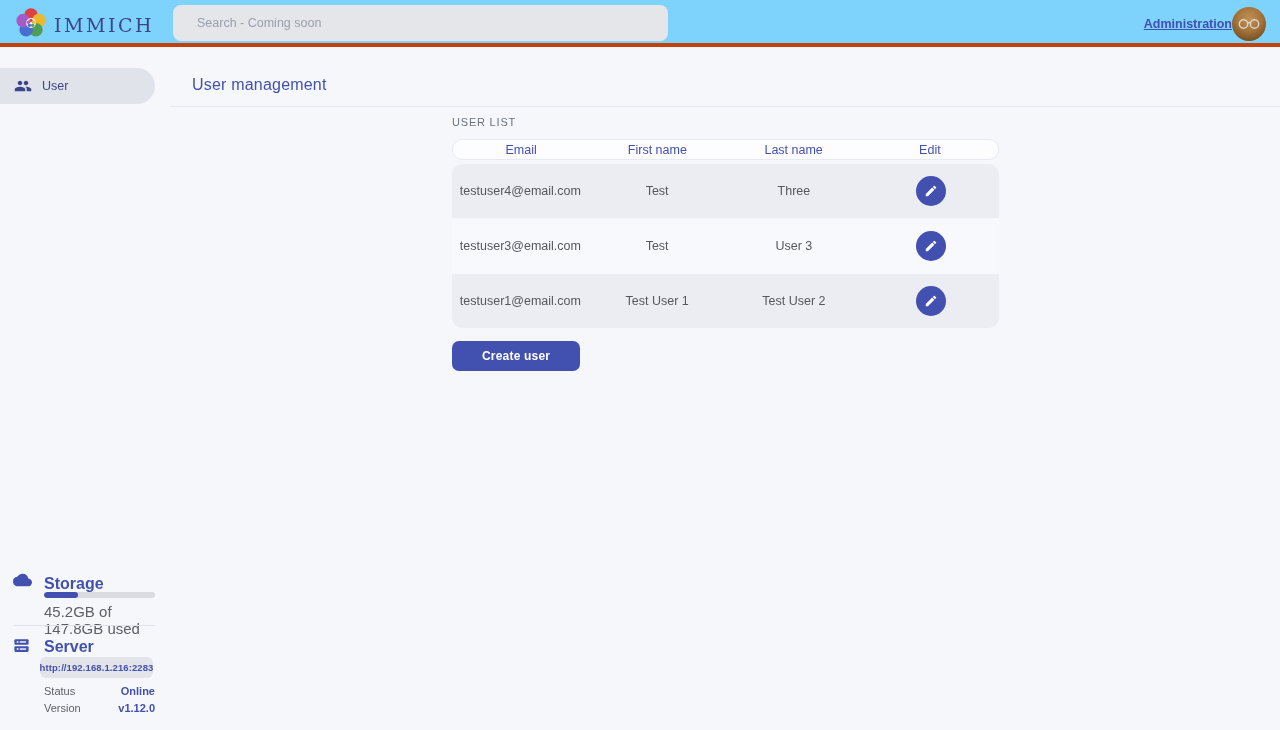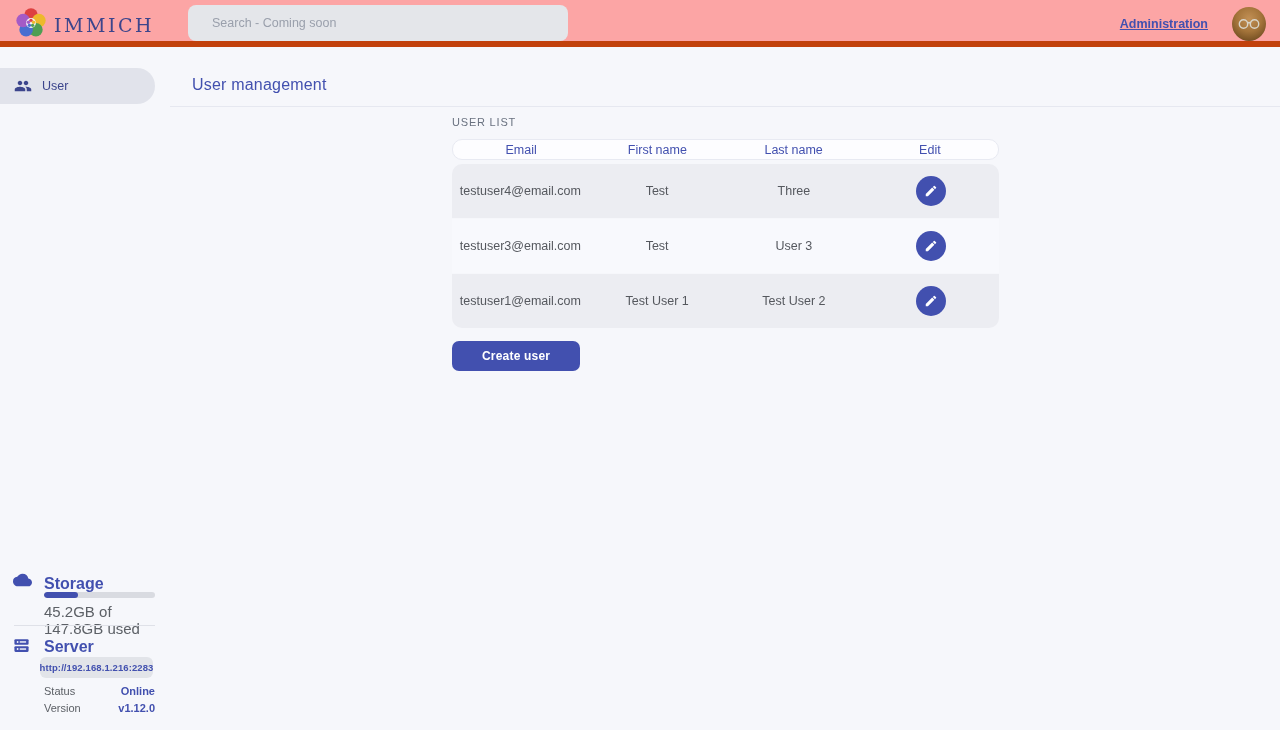--- a/index.html
+++ b/index.html
@@ -5,35 +5,35 @@
   * { box-sizing: border-box; }
   html,body { margin:0; padding:0; }
   body {
     width:1280px; height:730px; position:relative; overflow:hidden;
     background:#f6f7fb; font-family:"Liberation Sans", sans-serif;
   }
 
   
   .topbar {
     position:absolute; top:0; left:0; right:0; height:47px;
-    background:#fca5a5; border-bottom:6px solid #c2410c;
+    background:#7dd3fc; border-bottom:4px solid #c2410c;
   }
   .brand { position:absolute; left:14px; top:6px; display:flex; align-items:center; gap:6px; }
   .brand-text {
     font-family:"DejaVu Serif", serif; font-size:19px; letter-spacing:2.5px;
     color:#3c458c; font-weight:500;
   }
-  .search-wrap { position:absolute; left:188px; top:5px; width:380px; height:36px; }
+  .search-wrap { position:absolute; left:173px; top:5px; width:495px; height:36px; }
   .search-input {
     width:100%; height:100%; background:#e4e6ea; border:none; border-radius:8px;
     padding:0 24px; font-size:12.5px; color:#3b3f46; outline:none;
     font-family:"Liberation Sans", sans-serif;
   }
   .search-input::placeholder { color:#9aa0ac; }
-  .top-right { position:absolute; right:14px; top:0; height:47px; display:flex; align-items:center; gap:24px; }
+  .top-right { position:absolute; right:14px; top:0; height:47px; display:flex; align-items:center; gap:0; }
   .admin-link { color:#4250af; font-weight:700; font-size:12.5px; text-decoration:underline; cursor:pointer; }
   .avatar {
     width:34px; height:34px; border-radius:50%; overflow:hidden; cursor:pointer;
     background:radial-gradient(circle at 50% 35%, #c29055 0%, #a4743a 45%, #7c5526 75%, #4e3514 100%);
     display:flex; align-items:center; justify-content:center;
   }
 
   
   .sidebar { position:absolute; top:47px; left:0; width:170px; bottom:0; }
   .side-item {

